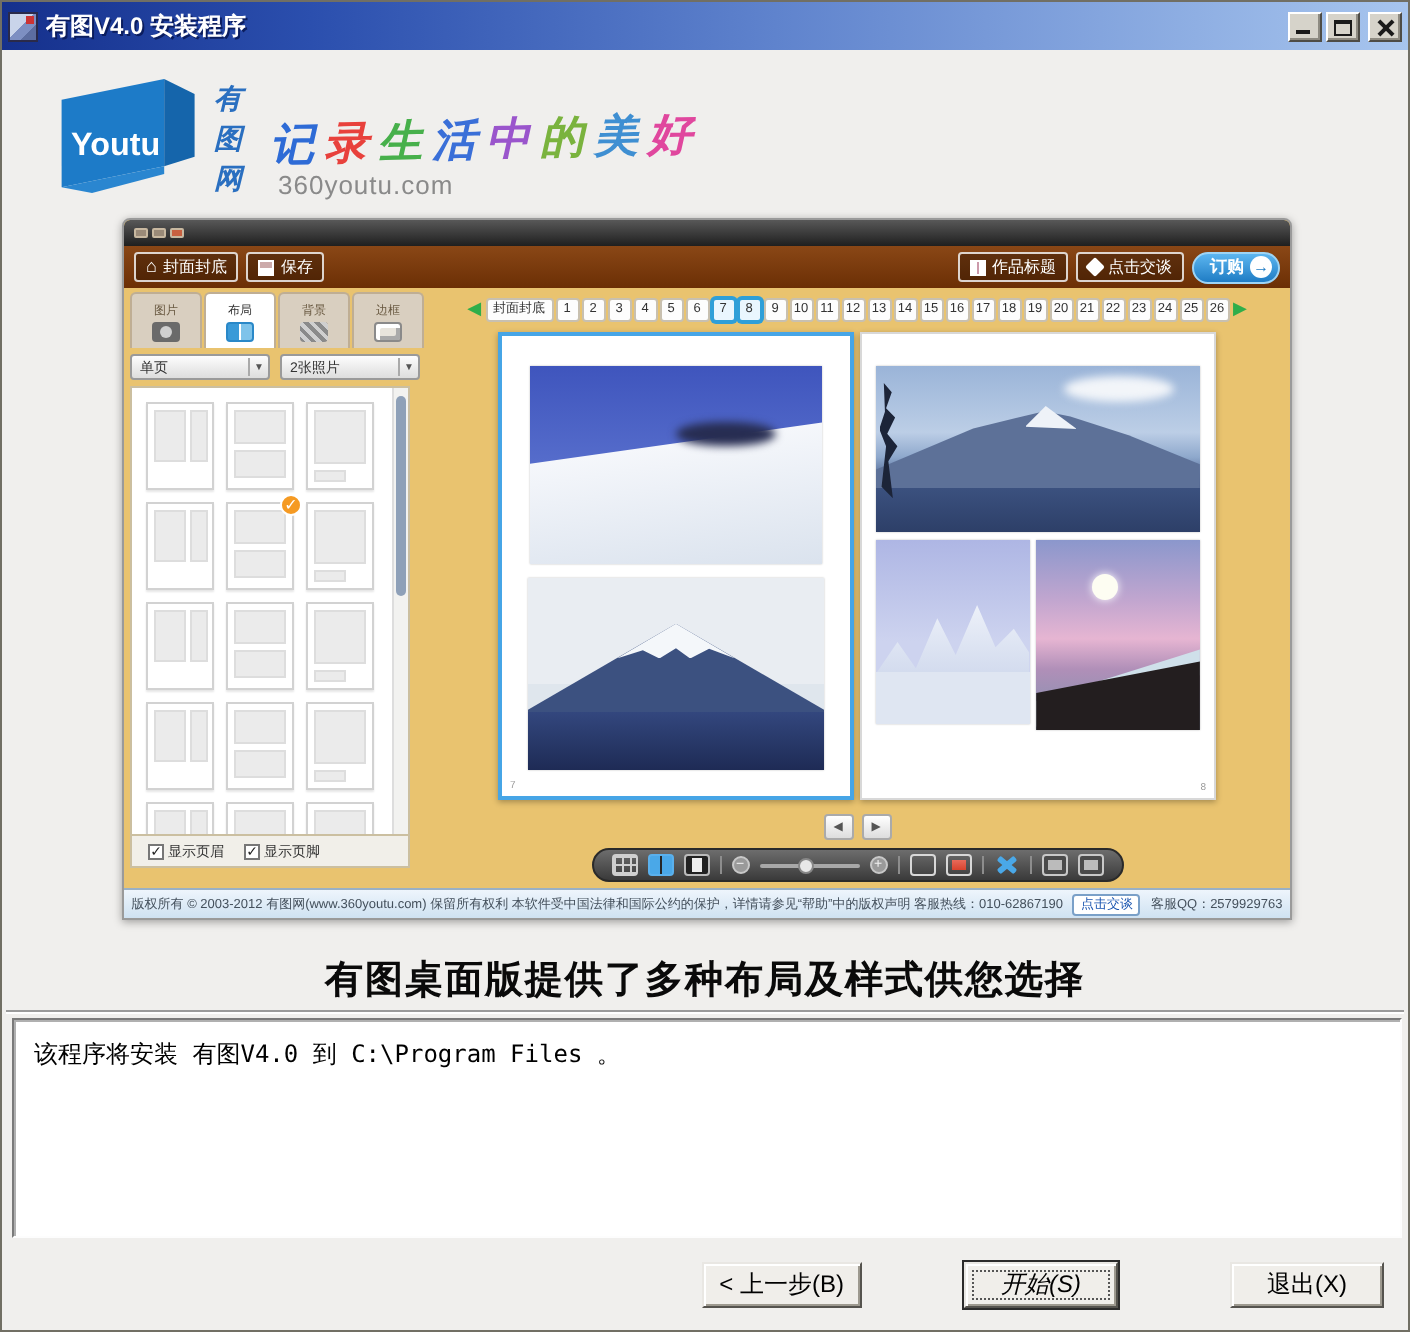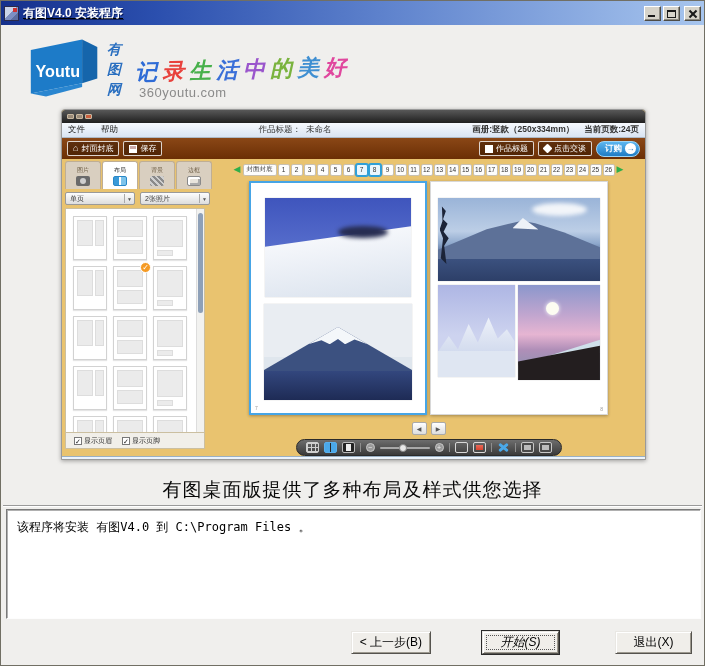--- a/index.html
+++ b/index.html
@@ -2,21 +2,21 @@
 <html><head>
 <meta charset="utf-8">
 <style>
   html,body{margin:0;padding:0;}
   body{width:705px;height:666px;font-family:"Liberation Sans","DejaVu Sans",sans-serif;background:#efeeec;}
   *{box-sizing:border-box;}
   .window{width:705px;height:666px;display:flex;flex-direction:column;border:1px solid #716f64;
           box-shadow:inset 1px 1px 0 #fdfdfb, inset -1px -1px 0 #8a887e;background:#f0efed;}
   
   .titlebar{height:23px;flex:0 0 23px;display:flex;align-items:center;gap:4px;padding:12px 3px;
-    background:linear-gradient(90deg,#15308c 0%,#2b4fae 22%,#5f83cd 55%,#a7c5ee 100%);text-decoration:underline;}
+    background:linear-gradient(90deg,#15308c 0%,#2b4fae 22%,#5f83cd 55%,#a7c5ee 100%);}
   .app-ico{width:15px;height:15px;flex:0 0 15px;background:linear-gradient(135deg,#c9d4ea 0 45%,#7d8fc2 45% 70%,#5c6da0 70%);
     border:1px solid #2a2a4a;position:relative;}
   .app-ico::after{content:"";position:absolute;right:1px;top:1px;width:4px;height:4px;background:#c33;}
   .titlebar .title{color:#fff;font-weight:bold;font-size:12px;text-shadow:1px 1px 0 #0b1d5e;flex:1;white-space:nowrap;overflow:hidden;}
   .winbtns{display:flex;gap:2px;align-items:center;}
   .winbtn{width:17px;height:15px;background:#d6d3ca;border:1px solid;border-color:#fff #4e4c46 #4e4c46 #fff;
     box-shadow:inset -1px -1px 0 #8e8b82;position:relative;cursor:default;}
   .winbtn.close{margin-left:2px;}
   .g-min{position:absolute;left:3px;bottom:3px;width:7px;height:2px;background:#1a1a1a;}
   .g-max{position:absolute;left:3px;top:3px;width:9px;height:8px;border:1px solid #1a1a1a;border-top-width:2px;}
@@ -169,21 +169,21 @@
   .ic-swap::before{transform:rotate(40deg);} .ic-swap::after{transform:rotate(-40deg);}
   .ic-dark{border:1px solid #c8c8c8;background:linear-gradient(#bbb,#bbb) center/7px 5px no-repeat,#4a4a4a;}
 
   .s-status{height:15px;flex:0 0 15px;background:linear-gradient(#eef5fc,#cfe2f2);border-top:1px solid #9ab0c4;
     display:flex;align-items:center;justify-content:center;gap:5px;font-size:6.5px;color:#44505c;white-space:nowrap;overflow:hidden;}
   .qqbadge{display:flex;align-items:center;gap:2px;height:11px;background:#fff;border:1px solid #7aa0c8;border-radius:2px;
     padding:0 3px;color:#1a55b0;}
 
   
   .caption{position:absolute;left:0;top:452px;width:100%;text-align:center;font-size:19px;color:#0a0a0a;
-    letter-spacing:1px;font-weight:400;}
+    letter-spacing:1px;font-weight:700;}
   .divider{position:absolute;left:2px;right:2px;top:480px;height:2px;border-top:1px solid #9a9a9a;border-bottom:1px solid #fff;}
   .msgbox{position:absolute;left:5px;top:484px;width:695px;height:110px;background:#fff;
     border:1px solid;border-color:#7a7a7a #fdfdfd #fdfdfd #7a7a7a;box-shadow:inset 1px 1px 0 #b0b0b0;
     padding:9px 10px;font-family:"DejaVu Sans Mono","DejaVu Sans",monospace;font-size:12px;color:#000;}
   .btnrow{position:absolute;top:606px;right:12px;display:flex;align-items:center;gap:41px;}
   .pbtn{position:relative;height:23px;min-width:77px;padding:0 8px;background:#f0eeea;font-size:12px;color:#000;
     border:1px solid;border-color:#e9e7e3 #55534e #55534e #e9e7e3;
     box-shadow:inset 1px 1px 0 #fff, inset -1px -1px 0 #9d998f;
     display:flex;align-items:center;justify-content:center;white-space:nowrap;}
   .pbtn + .pbtn{margin-left:10px;}
@@ -227,34 +227,20 @@
       <div class="website">360youtu.com</div>
     </div>
 
     <div class="shot">
       <div class="s-title">
         <span class="s-wctl">
             <i></i>
             <i></i>
             <i class="c"></i>
           </span>
-      </div>
-      <div class="s-menu">
-        <span class="menus">
-          <span>文件</span>
-          <span>帮助</span>
-        </span>
-        <span class="docttl">
-          <span>作品标题：</span>
-          <span>未命名</span>
-        </span>
-        <span class="minfo">
-          <span>画册:竖款（250x334mm）</span>
-          <span>当前页数:24页</span>
-        </span>
       </div>
       <div class="s-tools">
         <span class="tbtn">
             <span class="ic-home">⌂</span>
             <span>封面封底</span>
           </span>
         <span class="tbtn">
             <span class="ic-save"></span>
             <span>保存</span>
           </span>

